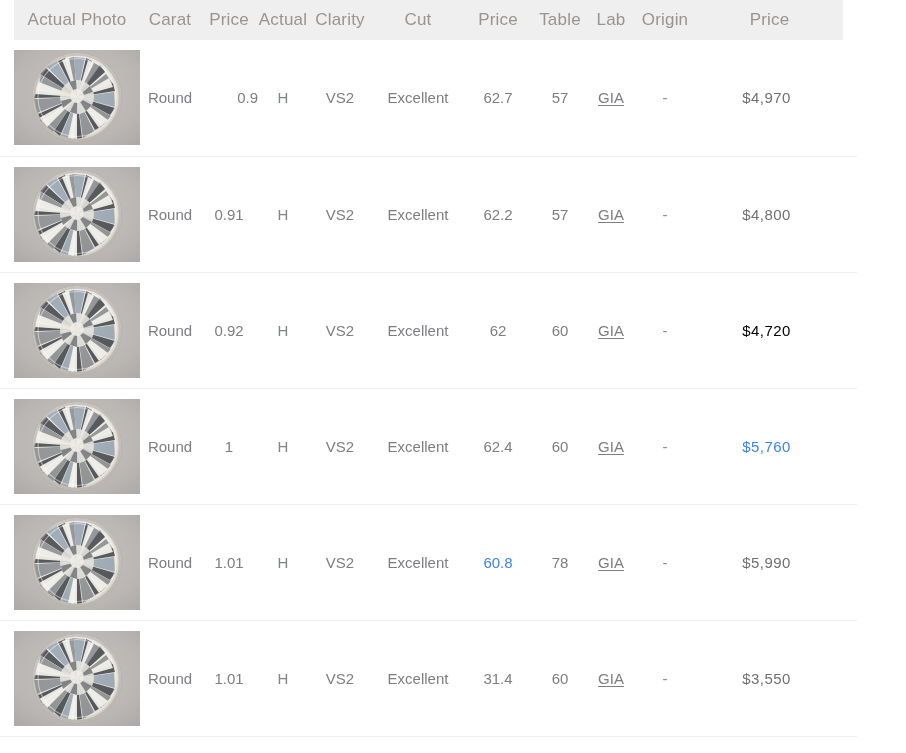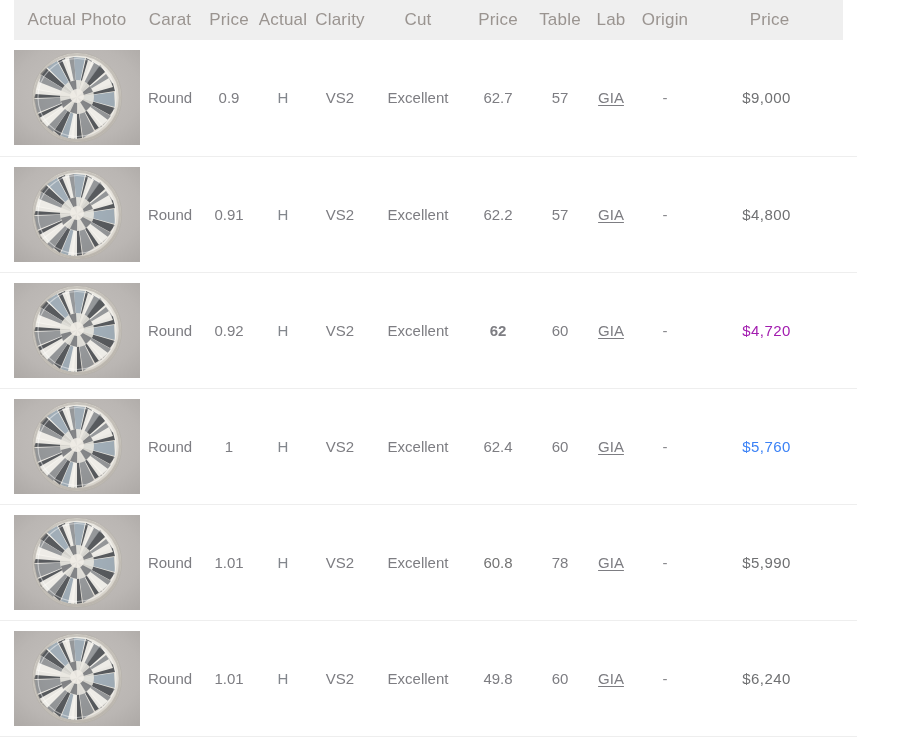--- a/index.html
+++ b/index.html
@@ -214,29 +214,29 @@
 
     <circle cx="63" cy="47.5" r="43" fill="none" stroke="#a9a49c" stroke-width="2.4" opacity="0.55"></circle>
     <circle cx="63" cy="47.5" r="39" fill="none" stroke="#ffffff" stroke-width="1.2" opacity="0.45"></circle>
   </g>
 
   <circle cx="63" cy="47.5" r="44.5" fill="none" stroke="#b5b0aa" stroke-width="1.2" opacity="0.7"></circle>
 </svg>
 </span>
         </td>
         <td style="border-bottom-color: rgb(238, 238, 238); color: rgb(125, 125, 130);"><span class="cell-txt">Round</span></td>
-        <td style="border-bottom-color: rgb(238, 238, 238); color: rgb(125, 125, 130);"><span class="cell-txt">0.9</span></td>
+        <td style="border-bottom-color: rgb(238, 238, 238); color: rgb(125, 125, 130); text-align: right;"><span class="cell-txt">0.9</span></td>
         <td style="border-bottom-color: rgb(238, 238, 238); color: rgb(125, 125, 130);"><span class="cell-txt color-val">H</span></td>
         <td style="border-bottom-color: rgb(238, 238, 238); color: rgb(125, 125, 130);"><span class="cell-txt">VS2</span></td>
         <td style="border-bottom-color: rgb(238, 238, 238); color: rgb(125, 125, 130);"><span class="cell-txt">Excellent</span></td>
         <td style="border-bottom-color: rgb(238, 238, 238); color: rgb(125, 125, 130);"><span class="cell-txt">62.7</span></td>
         <td style="border-bottom-color: rgb(238, 238, 238); color: rgb(125, 125, 130);"><span class="cell-txt">57</span></td>
         <td style="border-bottom-color: rgb(238, 238, 238); color: rgb(125, 125, 130);"><span class="lab-link">GIA</span></td>
         <td style="border-bottom-color: rgb(238, 238, 238); color: rgb(125, 125, 130);"><span class="origin-dash">-</span></td>
-        <td class="price-cell" style="border-bottom-color: rgb(238, 238, 238); color: rgb(111, 112, 114);"><span>$9,000</span></td>
+        <td class="price-cell" style="border-bottom-color: rgb(238, 238, 238); color: rgb(111, 112, 114);"><span>$4,970</span></td>
         <td class="spacer-col" style="border-bottom-color: rgb(238, 238, 238); color: rgb(125, 125, 130);"></td>
       </tr>
       <tr class="tbody-row">
         <td class="spacer-col" style="border-bottom-color: rgb(238, 238, 238); color: rgb(125, 125, 130);"></td>
         <td class="cell-photo" style="border-bottom-color: rgb(238, 238, 238); color: rgb(125, 125, 130);">
           <span class="gem-wrap" style="background: rgb(187, 183, 181);">
 <svg viewBox="0 0 126 95" preserveAspectRatio="none" xmlns="http://www.w3.org/2000/svg">
   <defs>
     <radialGradient id="bgGRAD" cx="50%" cy="45%" r="72%">
       <stop offset="0%" stop-color="#c6c2bf"></stop>
@@ -416,25 +416,25 @@
 
   <circle cx="63" cy="47.5" r="44.5" fill="none" stroke="#b5b0aa" stroke-width="1.2" opacity="0.7"></circle>
 </svg>
 </span>
         </td>
         <td style="border-bottom-color: rgb(238, 238, 238); color: rgb(125, 125, 130);"><span class="cell-txt">Round</span></td>
         <td style="border-bottom-color: rgb(238, 238, 238); color: rgb(125, 125, 130);"><span class="cell-txt">0.92</span></td>
         <td style="border-bottom-color: rgb(238, 238, 238); color: rgb(125, 125, 130);"><span class="cell-txt color-val">H</span></td>
         <td style="border-bottom-color: rgb(238, 238, 238); color: rgb(125, 125, 130);"><span class="cell-txt">VS2</span></td>
         <td style="border-bottom-color: rgb(238, 238, 238); color: rgb(125, 125, 130);"><span class="cell-txt">Excellent</span></td>
-        <td style="border-bottom-color: rgb(238, 238, 238); color: rgb(125, 125, 130); font-weight: bold;"><span class="cell-txt">62</span></td>
+        <td style="border-bottom-color: rgb(238, 238, 238); color: rgb(125, 125, 130);"><span class="cell-txt">62</span></td>
         <td style="border-bottom-color: rgb(238, 238, 238); color: rgb(125, 125, 130);"><span class="cell-txt">60</span></td>
         <td style="border-bottom-color: rgb(238, 238, 238); color: rgb(125, 125, 130);"><span class="lab-link">GIA</span></td>
         <td style="border-bottom-color: rgb(238, 238, 238); color: rgb(125, 125, 130);"><span class="origin-dash">-</span></td>
-        <td class="price-cell" style="border-bottom-color: rgb(238, 238, 238); color: #a21caf;"><span>$4,720</span></td>
+        <td class="price-cell" style="border-bottom-color: rgb(238, 238, 238); color: #000000;"><span>$4,720</span></td>
         <td class="spacer-col" style="border-bottom-color: rgb(238, 238, 238); color: rgb(125, 125, 130);"></td>
       </tr>
       <tr class="tbody-row">
         <td class="spacer-col" style="border-bottom-color: rgb(238, 238, 238); color: rgb(125, 125, 130);"></td>
         <td class="cell-photo" style="border-bottom-color: rgb(238, 238, 238); color: rgb(125, 125, 130);">
           <span class="gem-wrap" style="background: rgb(187, 183, 181);">
 <svg viewBox="0 0 126 95" preserveAspectRatio="none" xmlns="http://www.w3.org/2000/svg">
   <defs>
     <radialGradient id="bgGRAD" cx="50%" cy="45%" r="72%">
       <stop offset="0%" stop-color="#c6c2bf"></stop>
@@ -614,21 +614,21 @@
 
   <circle cx="63" cy="47.5" r="44.5" fill="none" stroke="#b5b0aa" stroke-width="1.2" opacity="0.7"></circle>
 </svg>
 </span>
         </td>
         <td style="border-bottom-color: rgb(238, 238, 238); color: rgb(125, 125, 130);"><span class="cell-txt">Round</span></td>
         <td style="border-bottom-color: rgb(238, 238, 238); color: rgb(125, 125, 130);"><span class="cell-txt">1.01</span></td>
         <td style="border-bottom-color: rgb(238, 238, 238); color: rgb(125, 125, 130);"><span class="cell-txt color-val">H</span></td>
         <td style="border-bottom-color: rgb(238, 238, 238); color: rgb(125, 125, 130);"><span class="cell-txt">VS2</span></td>
         <td style="border-bottom-color: rgb(238, 238, 238); color: rgb(125, 125, 130);"><span class="cell-txt">Excellent</span></td>
-        <td style="border-bottom-color: rgb(238, 238, 238); color: #737373;"><span class="cell-txt">60.8</span></td>
+        <td style="border-bottom-color: rgb(238, 238, 238); color: #3b82f6;"><span class="cell-txt">60.8</span></td>
         <td style="border-bottom-color: rgb(238, 238, 238); color: rgb(125, 125, 130);"><span class="cell-txt">78</span></td>
         <td style="border-bottom-color: rgb(238, 238, 238); color: rgb(125, 125, 130);"><span class="lab-link">GIA</span></td>
         <td style="border-bottom-color: rgb(238, 238, 238); color: rgb(125, 125, 130);"><span class="origin-dash">-</span></td>
         <td class="price-cell" style="border-bottom-color: rgb(238, 238, 238); color: rgb(111, 112, 114);"><span>$5,990</span></td>
         <td class="spacer-col" style="border-bottom-color: rgb(238, 238, 238); color: rgb(125, 125, 130);"></td>
       </tr>
       <tr class="tbody-row">
         <td class="spacer-col" style="border-bottom-color: rgb(238, 238, 238); color: rgb(125, 125, 130);"></td>
         <td class="cell-photo" style="border-bottom-color: rgb(238, 238, 238); color: rgb(125, 125, 130);">
           <span class="gem-wrap" style="background: rgb(187, 183, 181);">
@@ -713,21 +713,21 @@
 
   <circle cx="63" cy="47.5" r="44.5" fill="none" stroke="#b5b0aa" stroke-width="1.2" opacity="0.7"></circle>
 </svg>
 </span>
         </td>
         <td style="border-bottom-color: rgb(238, 238, 238); color: rgb(125, 125, 130);"><span class="cell-txt">Round</span></td>
         <td style="border-bottom-color: rgb(238, 238, 238); color: rgb(125, 125, 130);"><span class="cell-txt">1.01</span></td>
         <td style="border-bottom-color: rgb(238, 238, 238); color: rgb(125, 125, 130);"><span class="cell-txt color-val">H</span></td>
         <td style="border-bottom-color: rgb(238, 238, 238); color: rgb(125, 125, 130);"><span class="cell-txt">VS2</span></td>
         <td style="border-bottom-color: rgb(238, 238, 238); color: rgb(125, 125, 130);"><span class="cell-txt">Excellent</span></td>
-        <td style="border-bottom-color: rgb(238, 238, 238); color: rgb(125, 125, 130);"><span class="cell-txt">49.8</span></td>
+        <td style="border-bottom-color: rgb(238, 238, 238); color: rgb(125, 125, 130);"><span class="cell-txt">31.4</span></td>
         <td style="border-bottom-color: rgb(238, 238, 238); color: rgb(125, 125, 130);"><span class="cell-txt">60</span></td>
         <td style="border-bottom-color: rgb(238, 238, 238); color: rgb(125, 125, 130);"><span class="lab-link">GIA</span></td>
         <td style="border-bottom-color: rgb(238, 238, 238); color: rgb(125, 125, 130);"><span class="origin-dash">-</span></td>
-        <td class="price-cell" style="border-bottom-color: rgb(238, 238, 238); color: rgb(111, 112, 114);"><span>$6,240</span></td>
+        <td class="price-cell" style="border-bottom-color: rgb(238, 238, 238); color: rgb(111, 112, 114);"><span>$3,550</span></td>
         <td class="spacer-col" style="border-bottom-color: rgb(238, 238, 238); color: rgb(125, 125, 130);"></td>
       </tr>
     </tbody>
 </table>
 
 </body></html>

